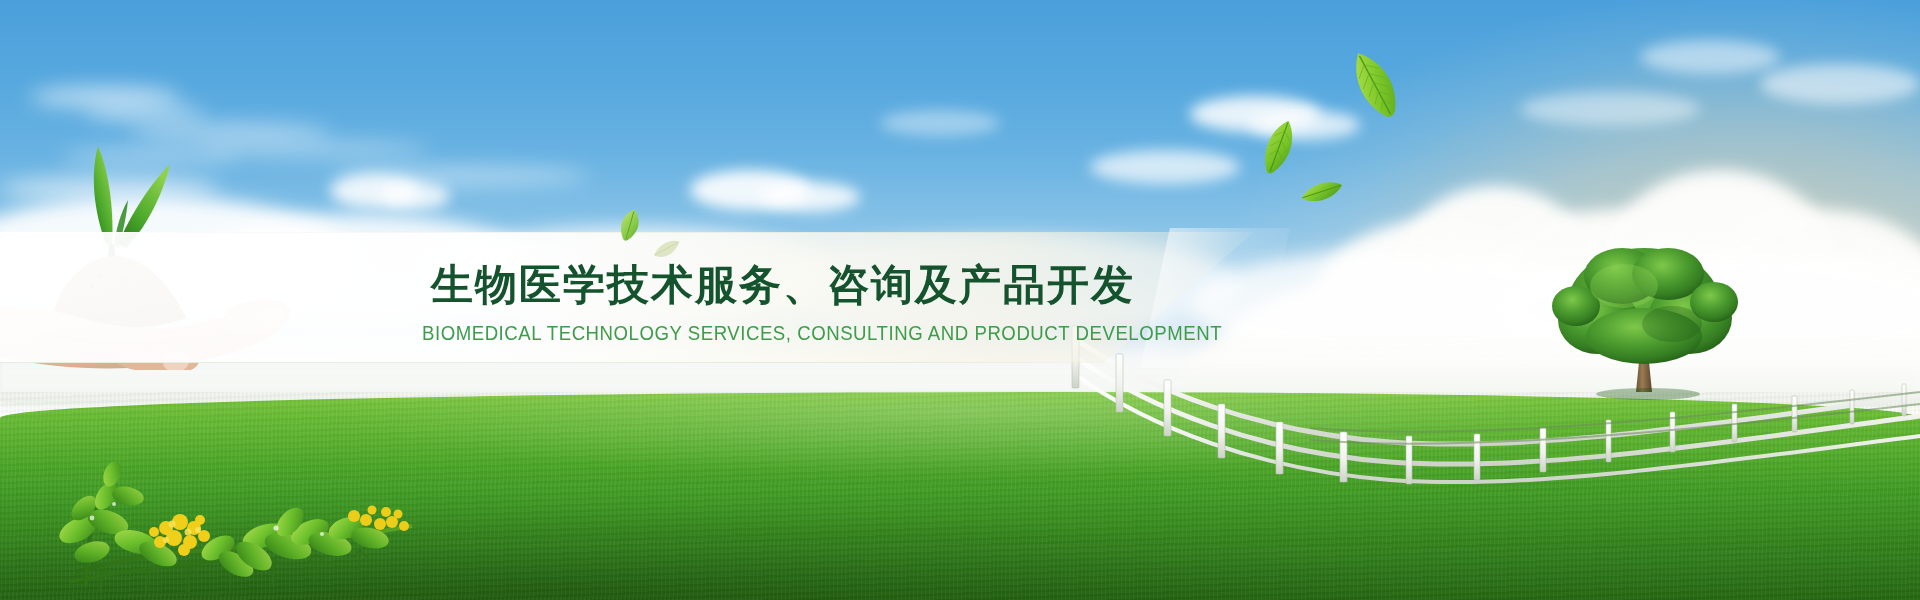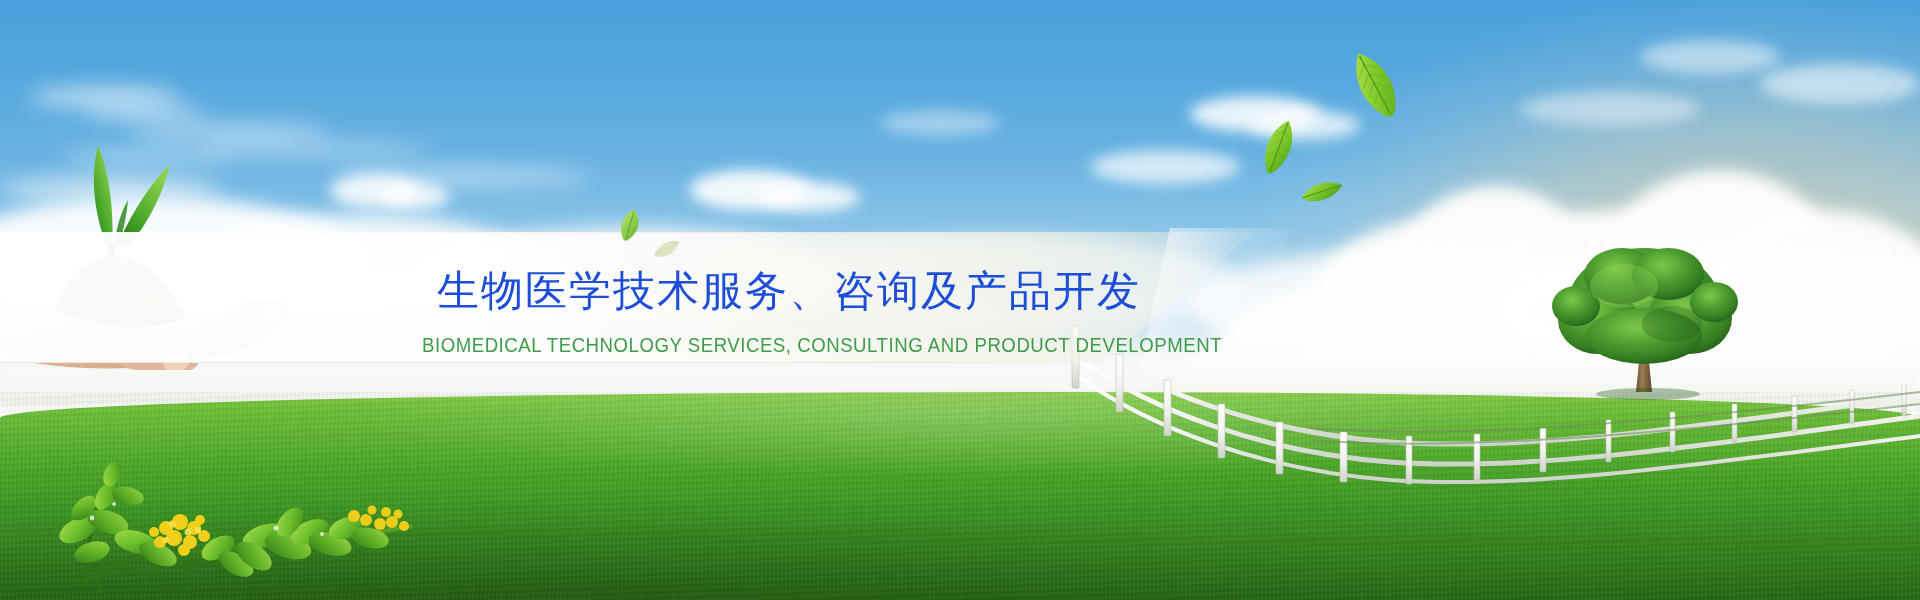--- a/index.html
+++ b/index.html
@@ -187,27 +187,27 @@
   }
 
   
   .text-block {
     position: absolute;
     left: 420px;
     top: 248px;
     width: 780px;
   }
   .title-cn {
-    margin: 17px;
+    margin: 11px;
     font-family: "DejaVu Sans", "Liberation Sans", sans-serif;
     font-size: 42px;
-    font-weight: normal;
+    font-weight: bold;
     line-height: 52px;
     letter-spacing: 2px;
-    color: #1d4ed8;
+    color: #14532d;
     white-space: nowrap;
   }
   .title-en {
     margin: 6px 0 0 2px;
     font-family: "Liberation Sans", sans-serif;
     font-size: 19.5px;
     font-weight: normal;
     letter-spacing: 0.55px;
     line-height: 22px;
     color: #3f9c4b;

